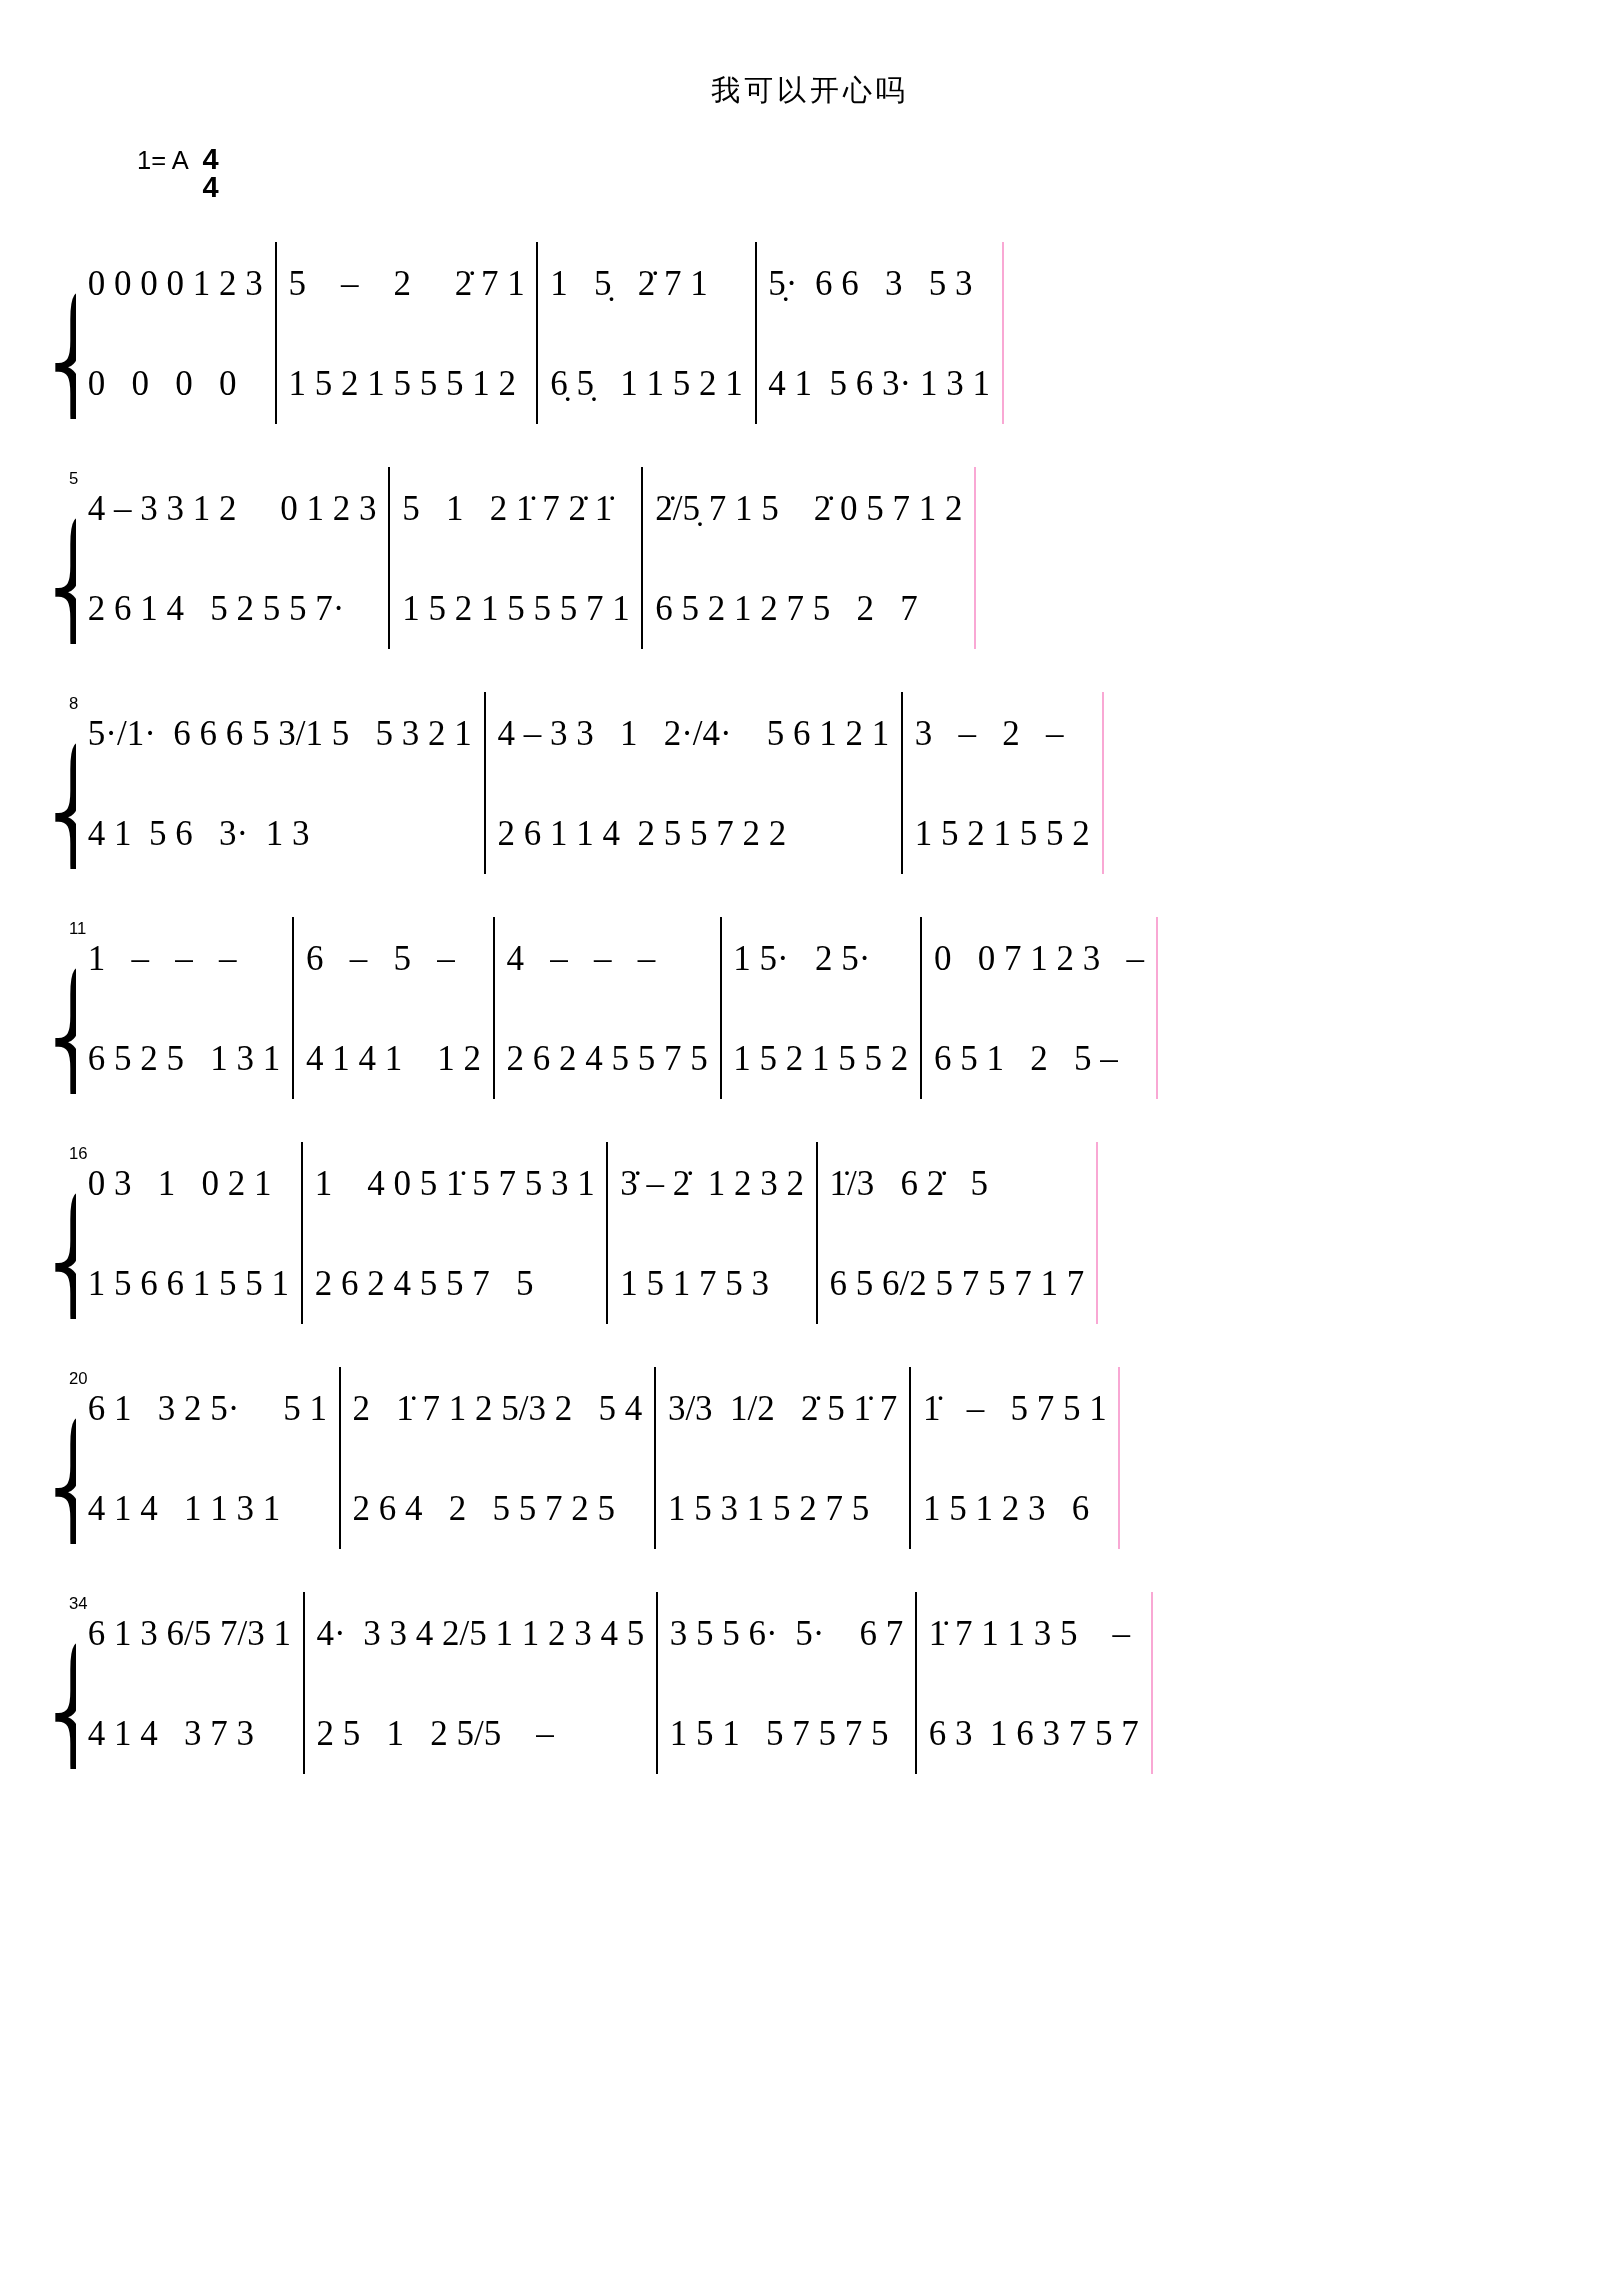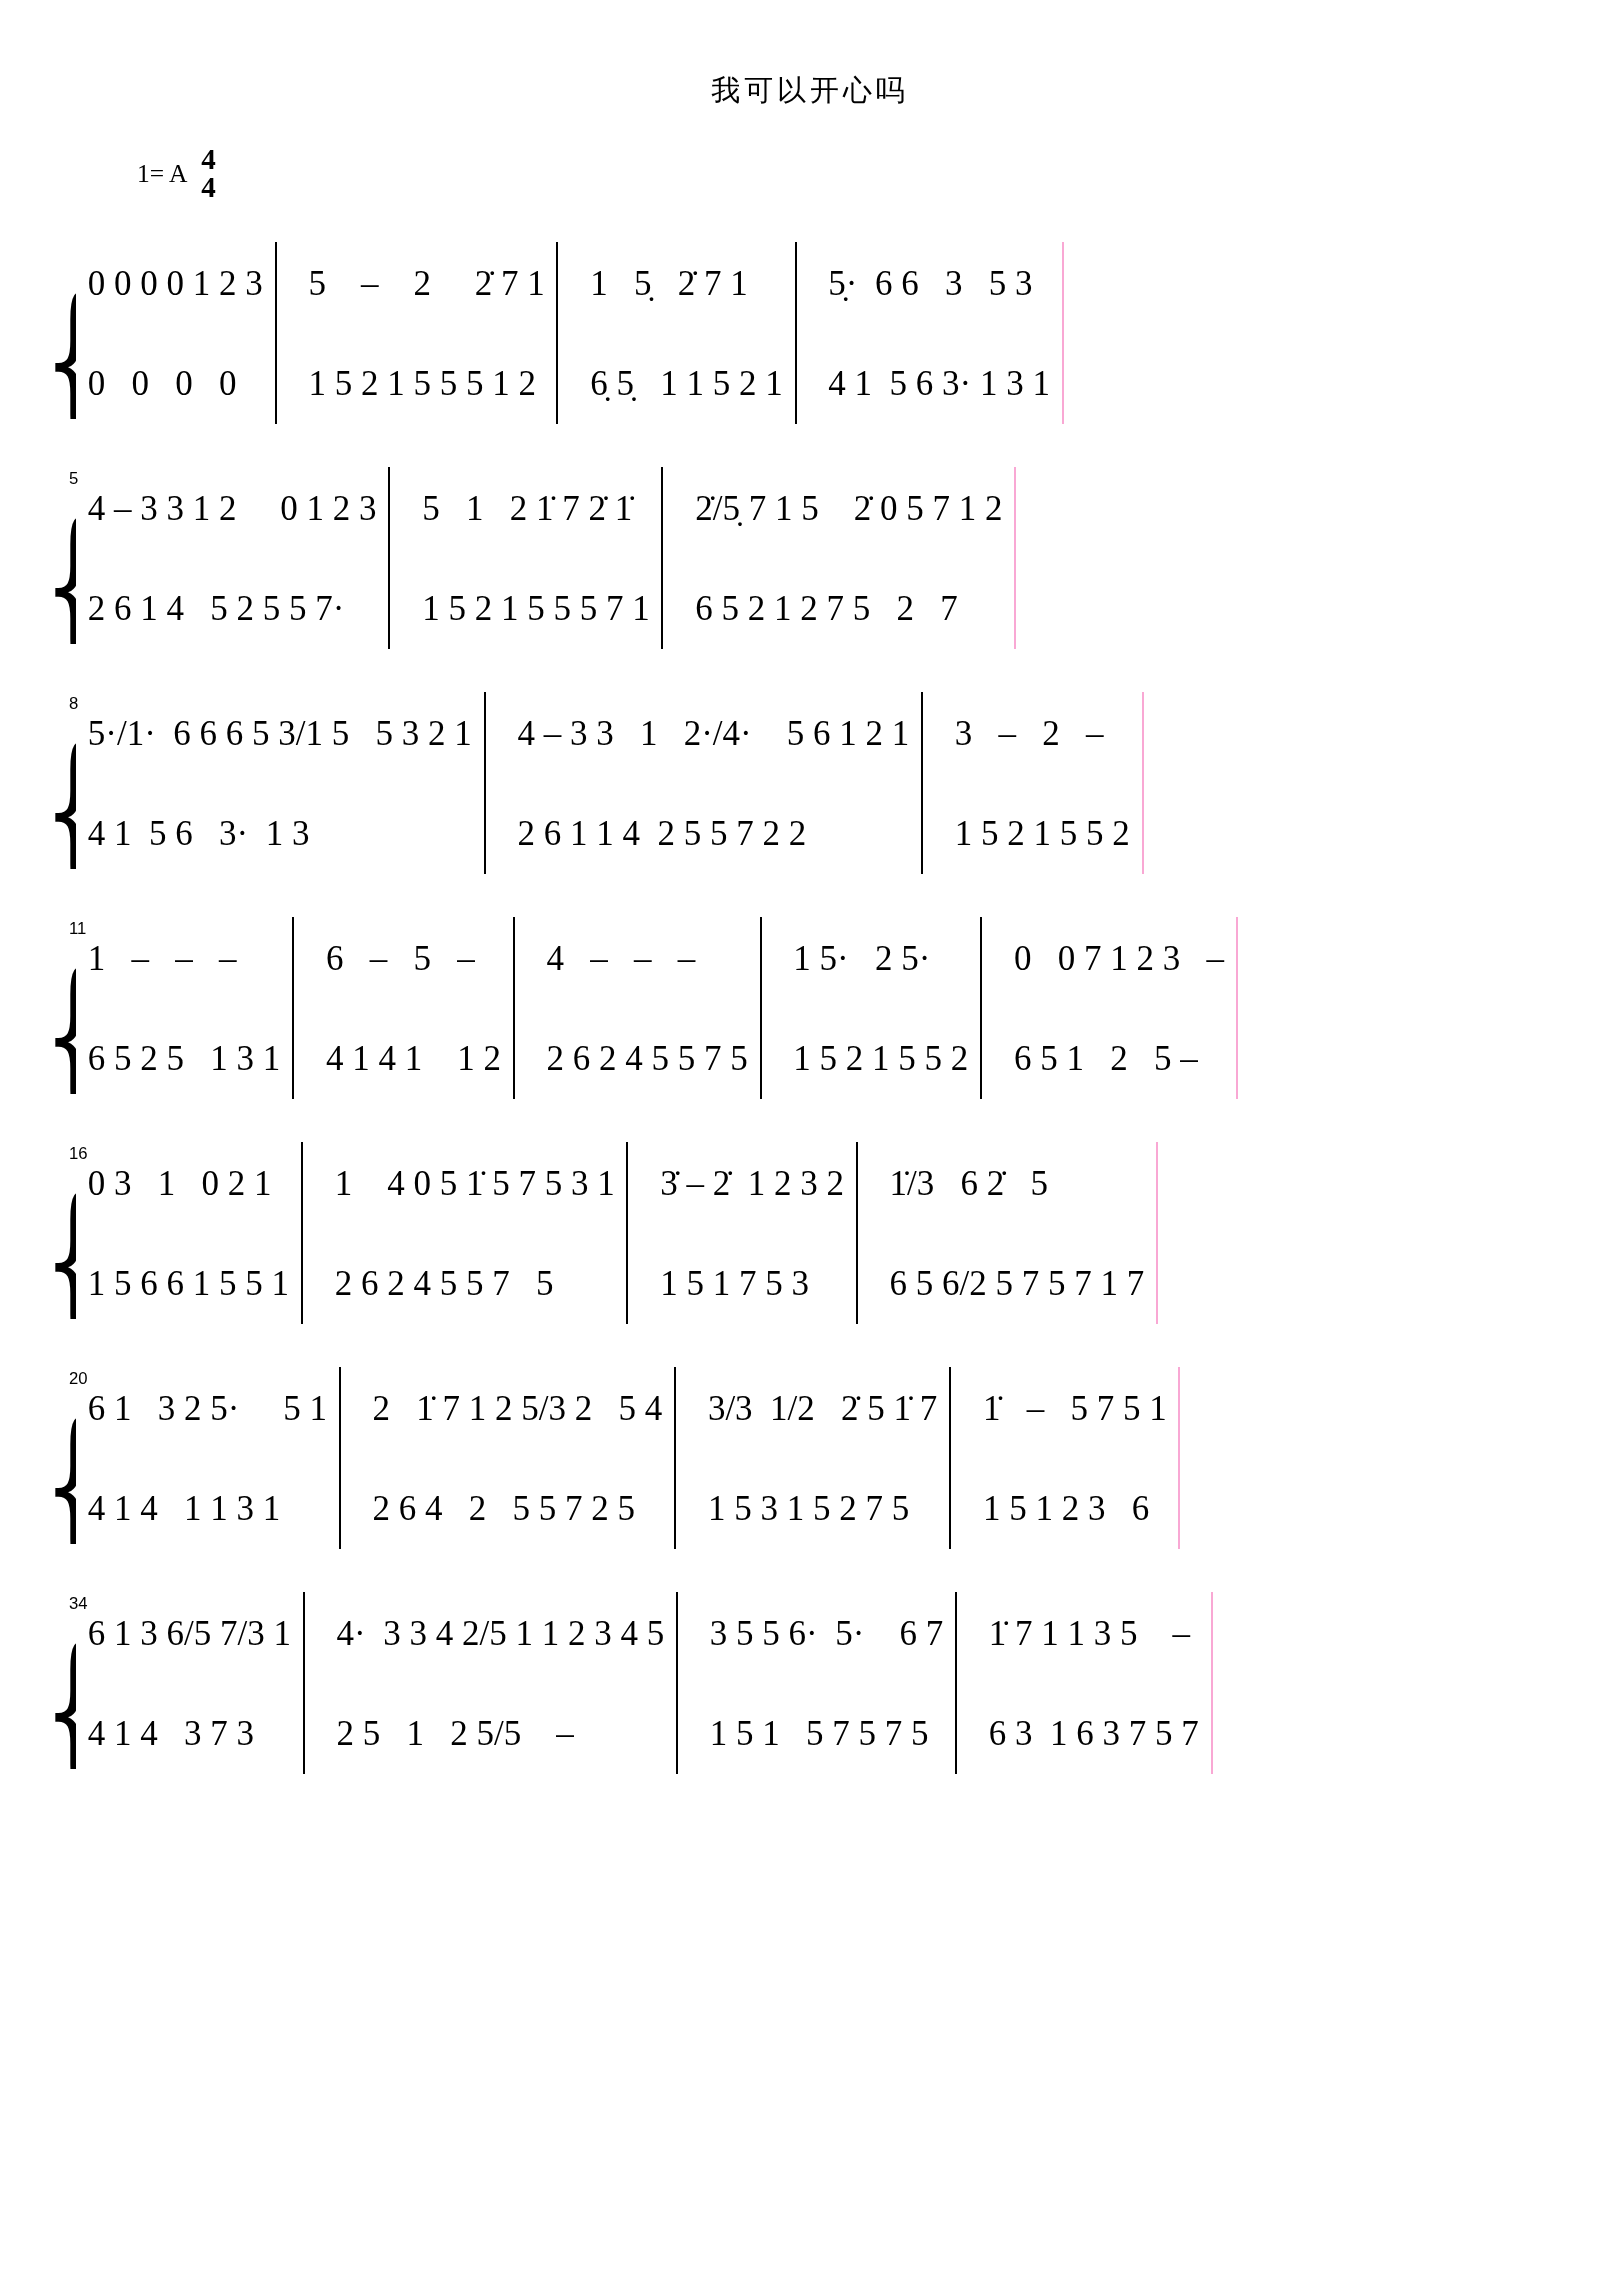--- a/index.html
+++ b/index.html
@@ -21,23 +21,23 @@
     font-family:"DejaVu Serif", serif;
     letter-spacing:3.9px;
     margin-top:71px;
     font-weight:400;
   }
   .keysig{
     margin-left:137px;
     margin-top:35px;
     font-size:25.5px;
     display:flex;
-    align-items:center;
+    align-items:flex-start;
     gap:7.8px;
-    font-family:Liberation Serif, serif;
+    font-family:Liberation Sans, sans-serif;
   }
   .keysig .frac{
     display:inline-flex;
     flex-direction:column;
     align-items:center;
     line-height:0.95;
     font-size:29px;
     font-weight:bold;
     margin-left:5.9px;
   }
@@ -77,21 +77,20 @@
     position:absolute;
     left:69px;
     top:2px;
     font-size:16.7px;
     font-family:"Liberation Sans", sans-serif;
   }
   .measures{
     display:flex;
     align-items:stretch;
     width:100%;
-    gap:20px;
   }
   .m{
     display:flex;
     flex-direction:column;
     justify-content:space-between;
     border-right:2px solid #000;
     padding:0 11.8px;
     height:182px;
     box-sizing:border-box;
   }

